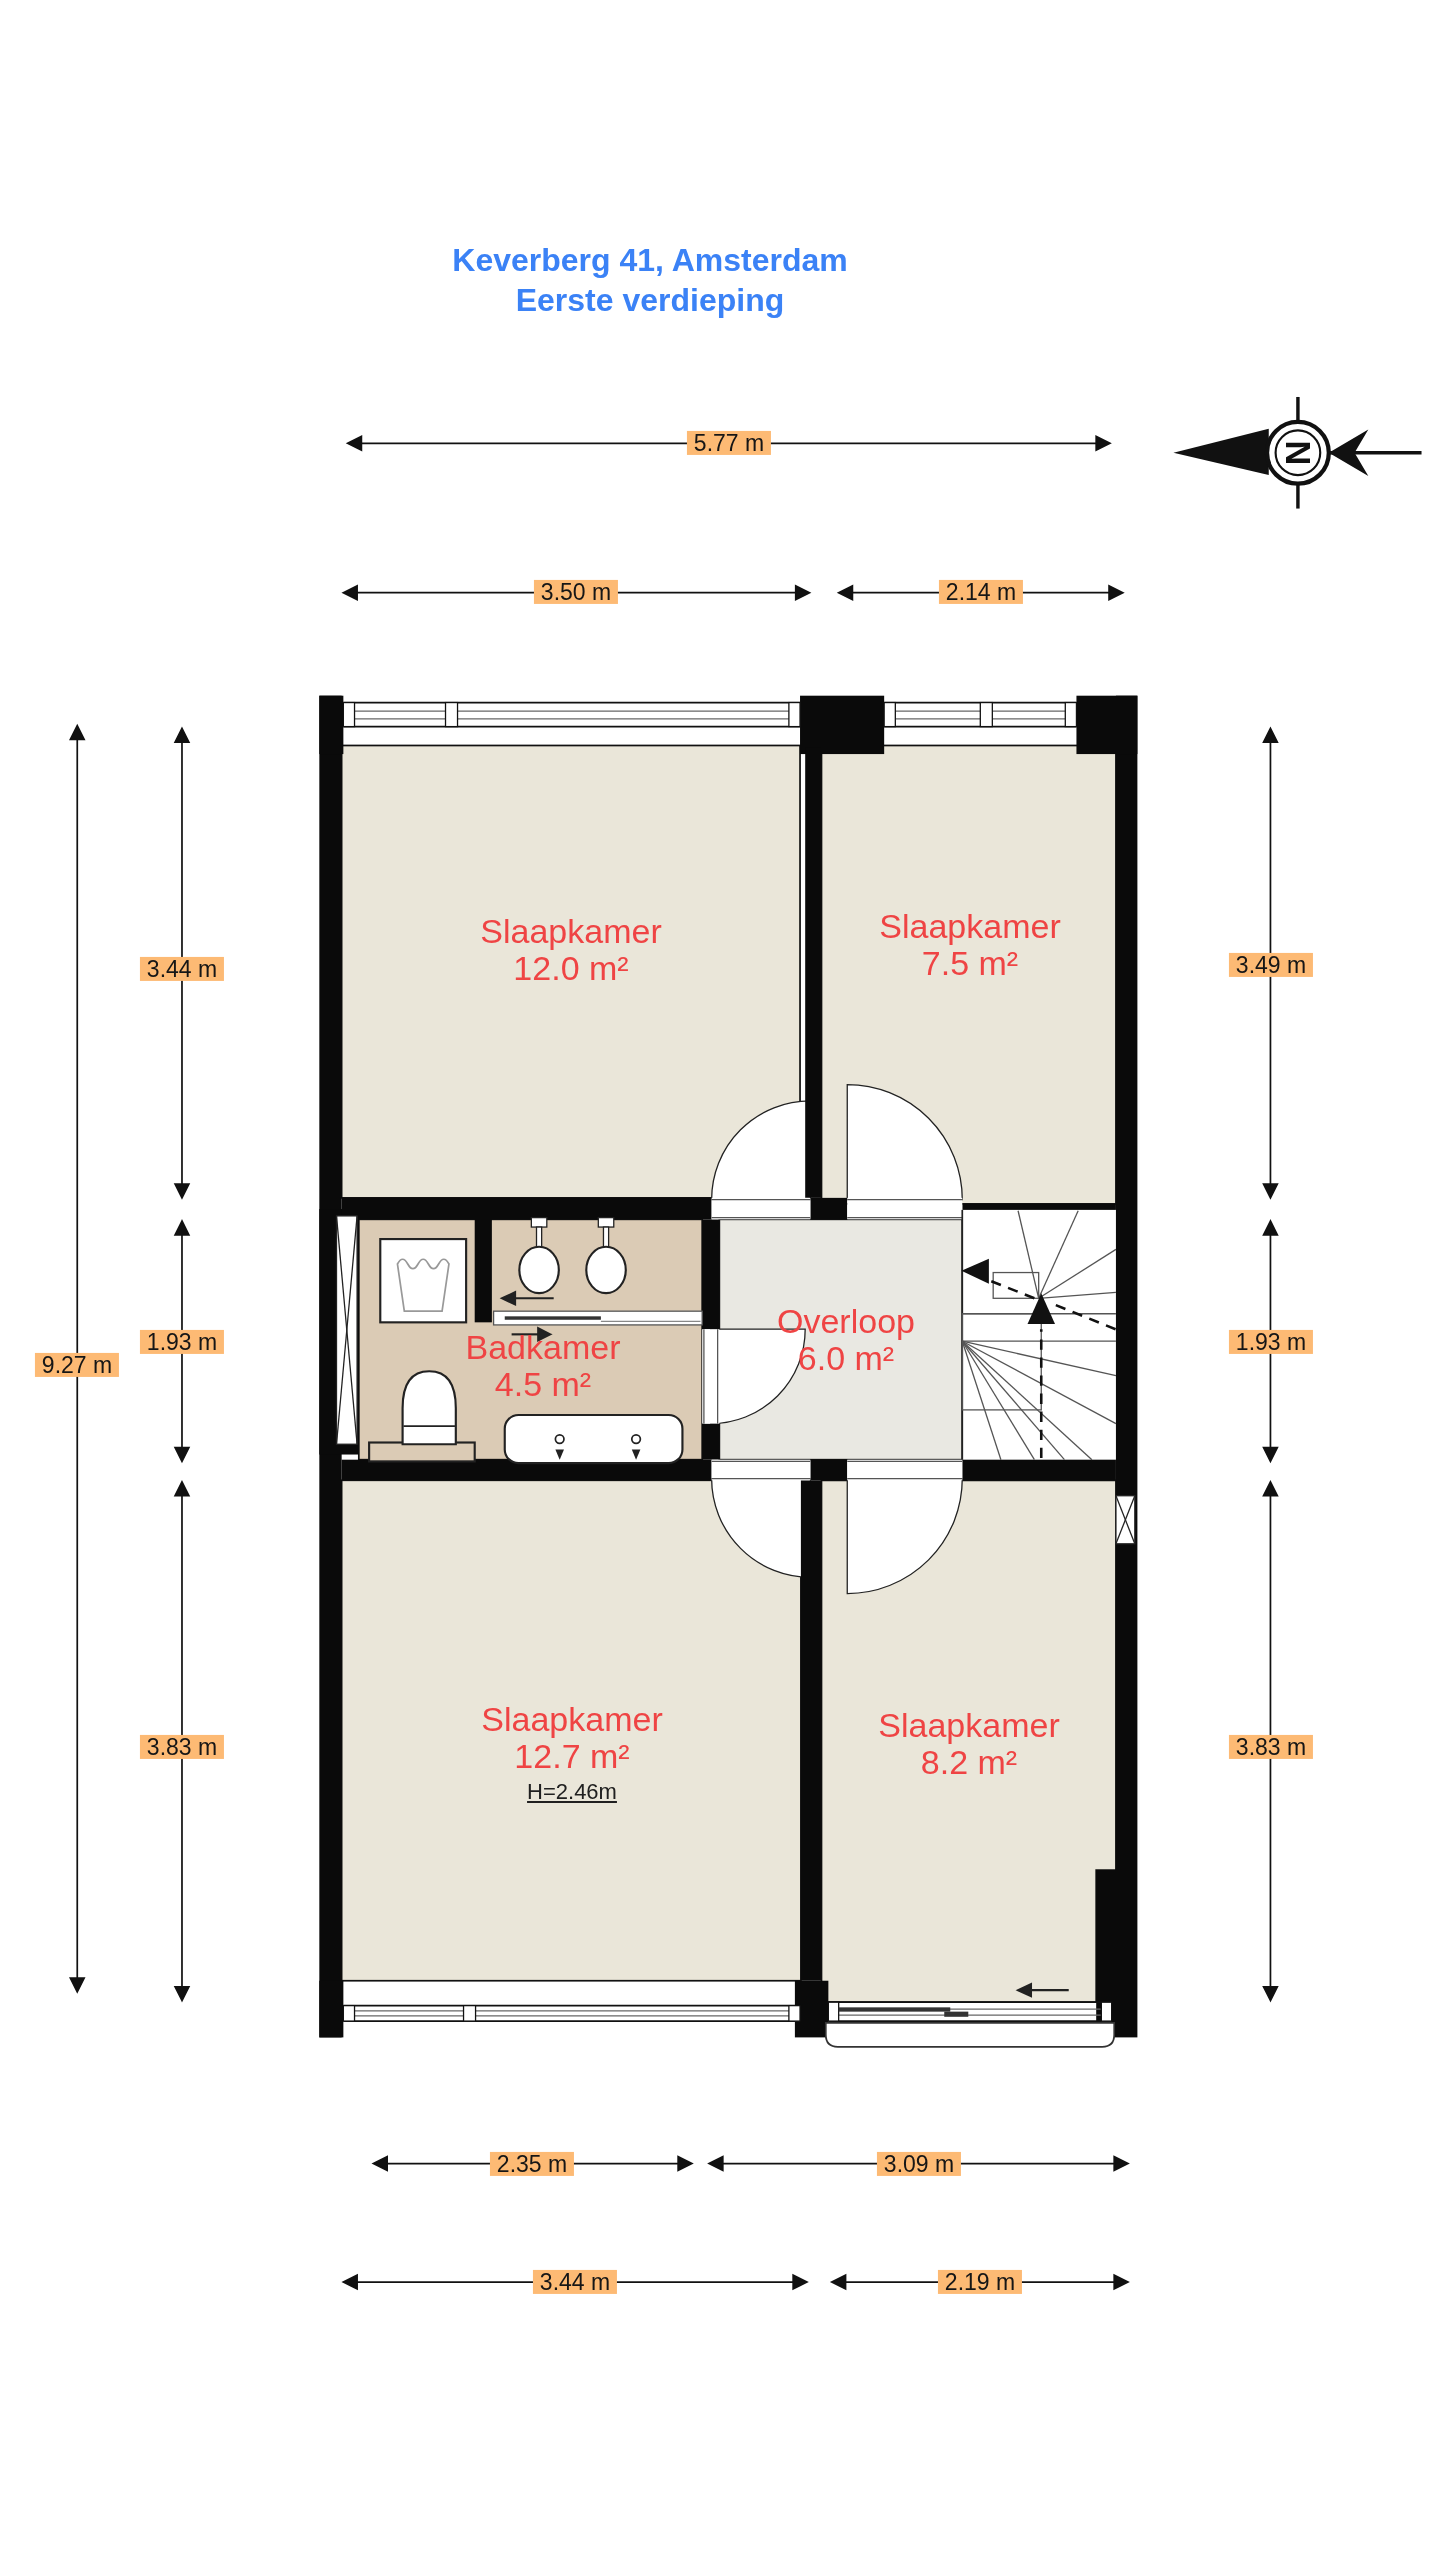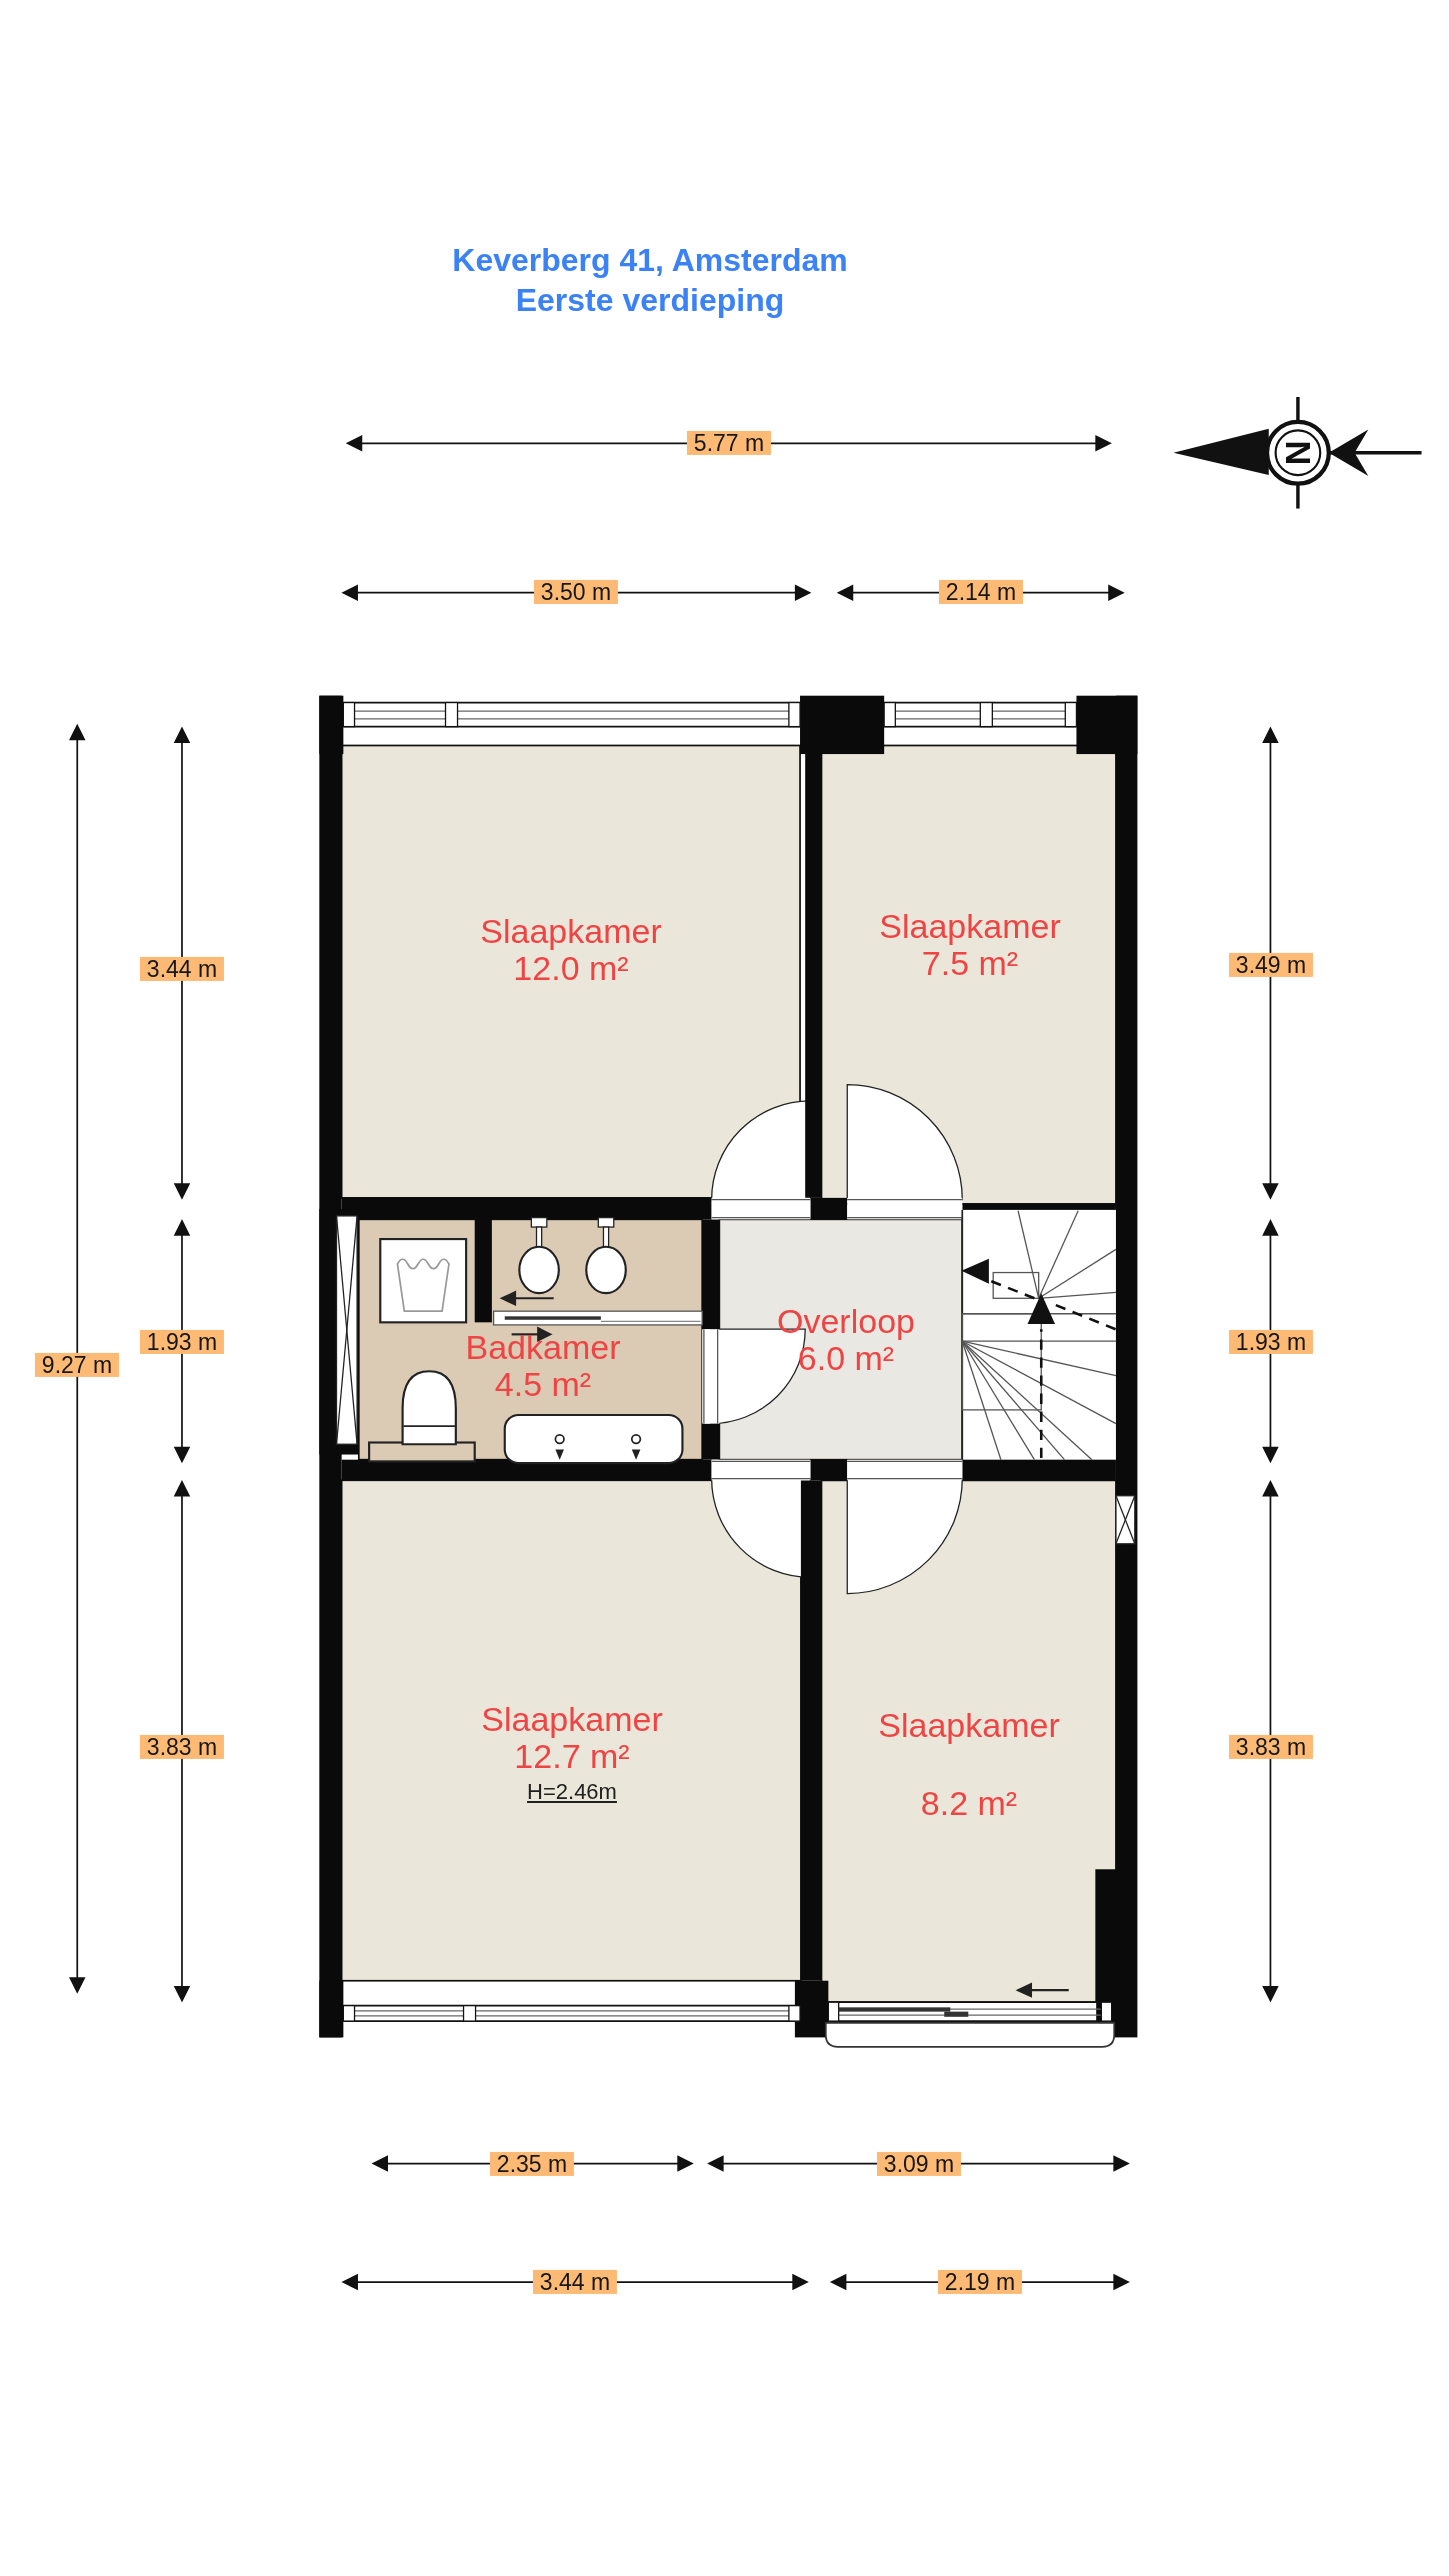--- a/index.html
+++ b/index.html
@@ -300,16 +300,16 @@
   <div class="lbl room" style="left:970px;top:927px;">Slaapkamer</div>
   <div class="lbl room" style="left:970px;top:964px;">7.5 m²</div>
   <div class="lbl room" style="left:846px;top:1322px;">Overloop</div>
   <div class="lbl room" style="left:846px;top:1359px;">6.0 m²</div>
   <div class="lbl room" style="left:543px;top:1348px;">Badkamer</div>
   <div class="lbl room" style="left:543px;top:1385px;">4.5 m²</div>
   <div class="lbl room" style="left:572px;top:1720px;">Slaapkamer</div>
   <div class="lbl room" style="left:572px;top:1757px;">12.7 m²</div>
   <div class="lbl room-small" style="left:572px;top:1792px;">H=2.46m</div>
   <div class="lbl room" style="left:969px;top:1726px;">Slaapkamer</div>
-  <div class="lbl room" style="left:969px;top:1763px;margin-top:41px;">8.2 m²</div>
+  <div class="lbl room" style="left:969px;top:1763px;">8.2 m²</div>
 
 </div>
 
 
 </body></html>

